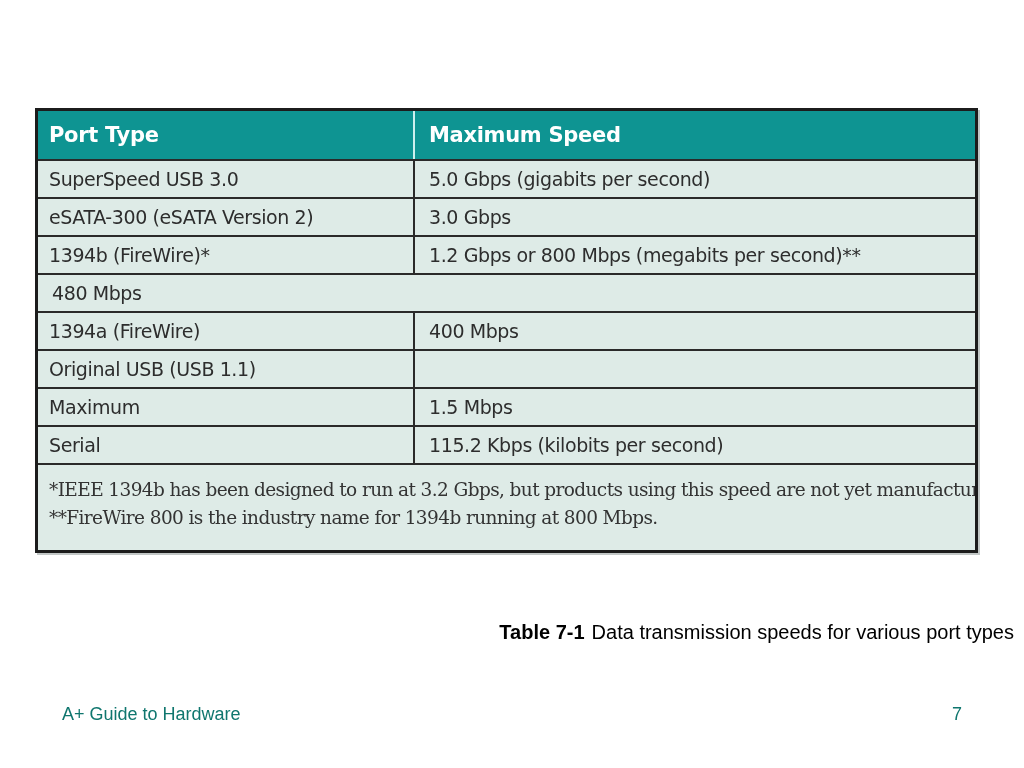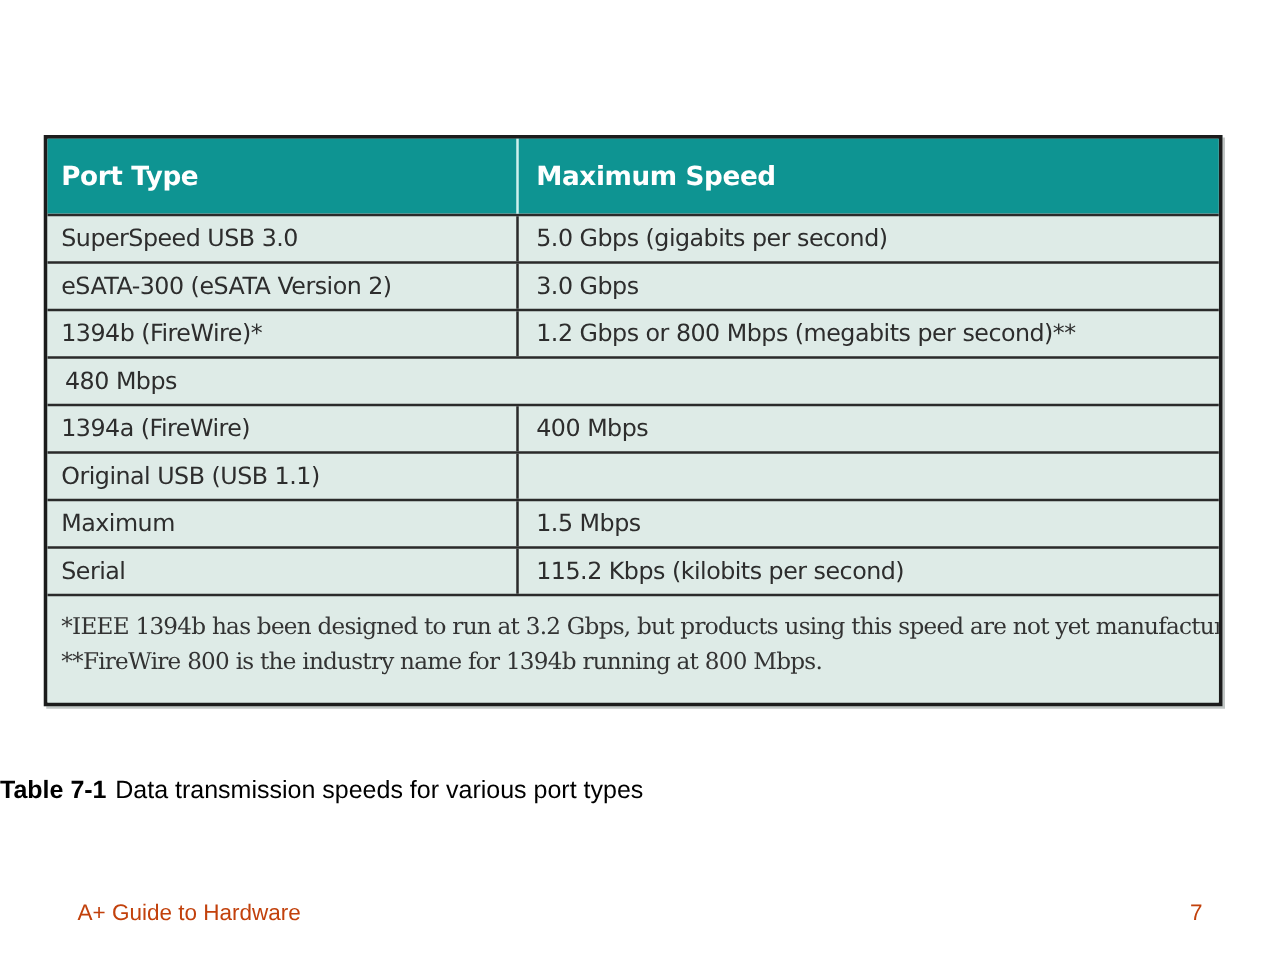--- a/index.html
+++ b/index.html
@@ -25,21 +25,21 @@
     position:absolute;
     left:35px; top:108px;
     width:943px;
     box-sizing:border-box;
     border:3px solid var(--border);
     background:var(--row-bg);
     box-shadow:2px 2px 0 rgba(120,130,128,0.45);
   }
   .thead{
     display:flex;
-    height:60px;
+    height:48px;
     background:var(--header-bg);
   }
   .th{
     display:flex;align-items:center;
     box-sizing:border-box;
     color:var(--header-text);
     font-family:"DejaVu Sans", sans-serif;
     font-weight:bold;
     font-size:21px;
     letter-spacing:-0.3px;
@@ -83,33 +83,32 @@
     font-family:"DejaVu Serif", serif;
     font-size:18.5px;
     letter-spacing:-0.6px;
     line-height:28px;
     white-space:nowrap;
     overflow:hidden;
   }
   .caption{
     position:absolute;
     left:0; top:621px; width:1014px;
-    text-align:left;
+    text-align:right;
     font-size:20px;
     color:#000;
   }
   .caption .cap-label{font-weight:bold;margin-right:7px;}
   .slide-footer{
     position:absolute;
     left:62px; right:62px; top:704px;
     display:flex;
     justify-content:space-between;
     font-size:18px;
-    color:#c2410c;
-    margin-top:16px;
+    color:#0f766e;
   }
 </style>
 </head>
 <body>
 
 <div class="datatable">
 
   <div class="thead">
     <div class="th col1">Port Type</div>
     <div class="th col2">Maximum Speed</div>

